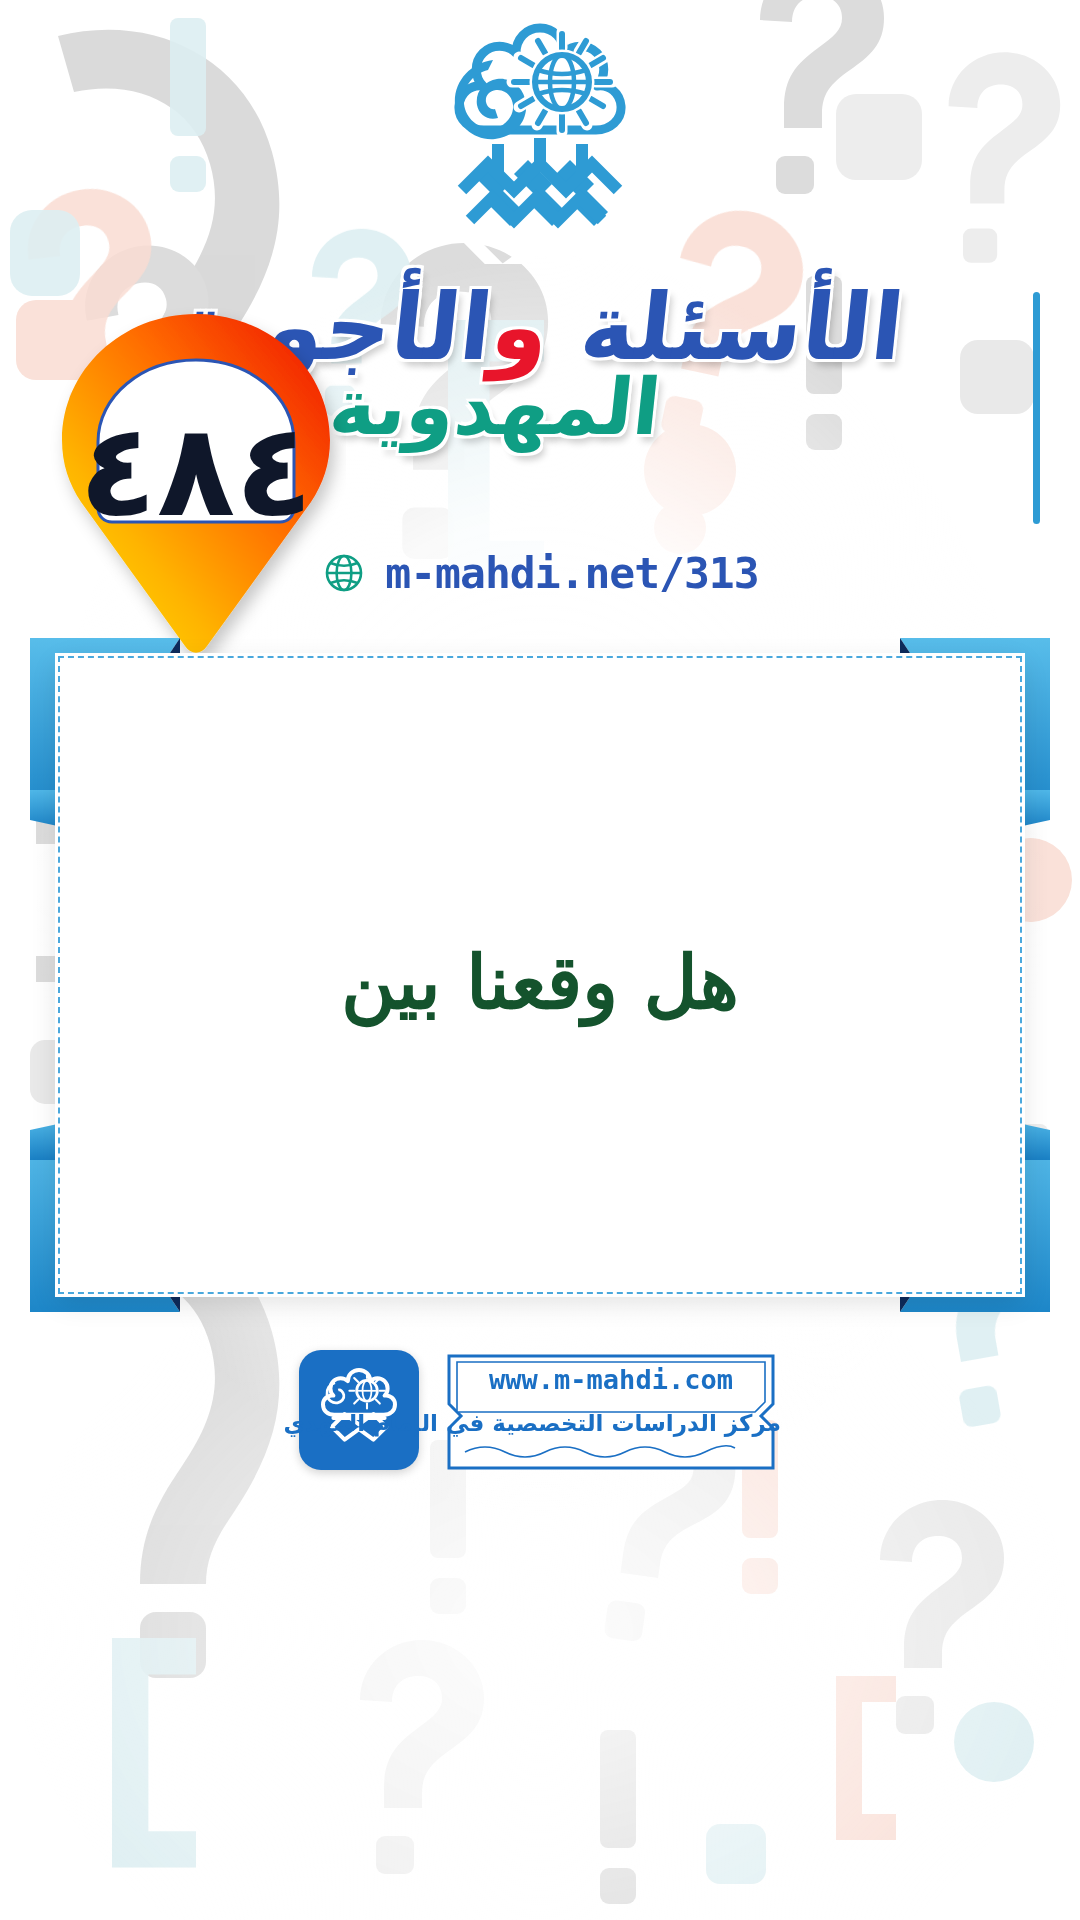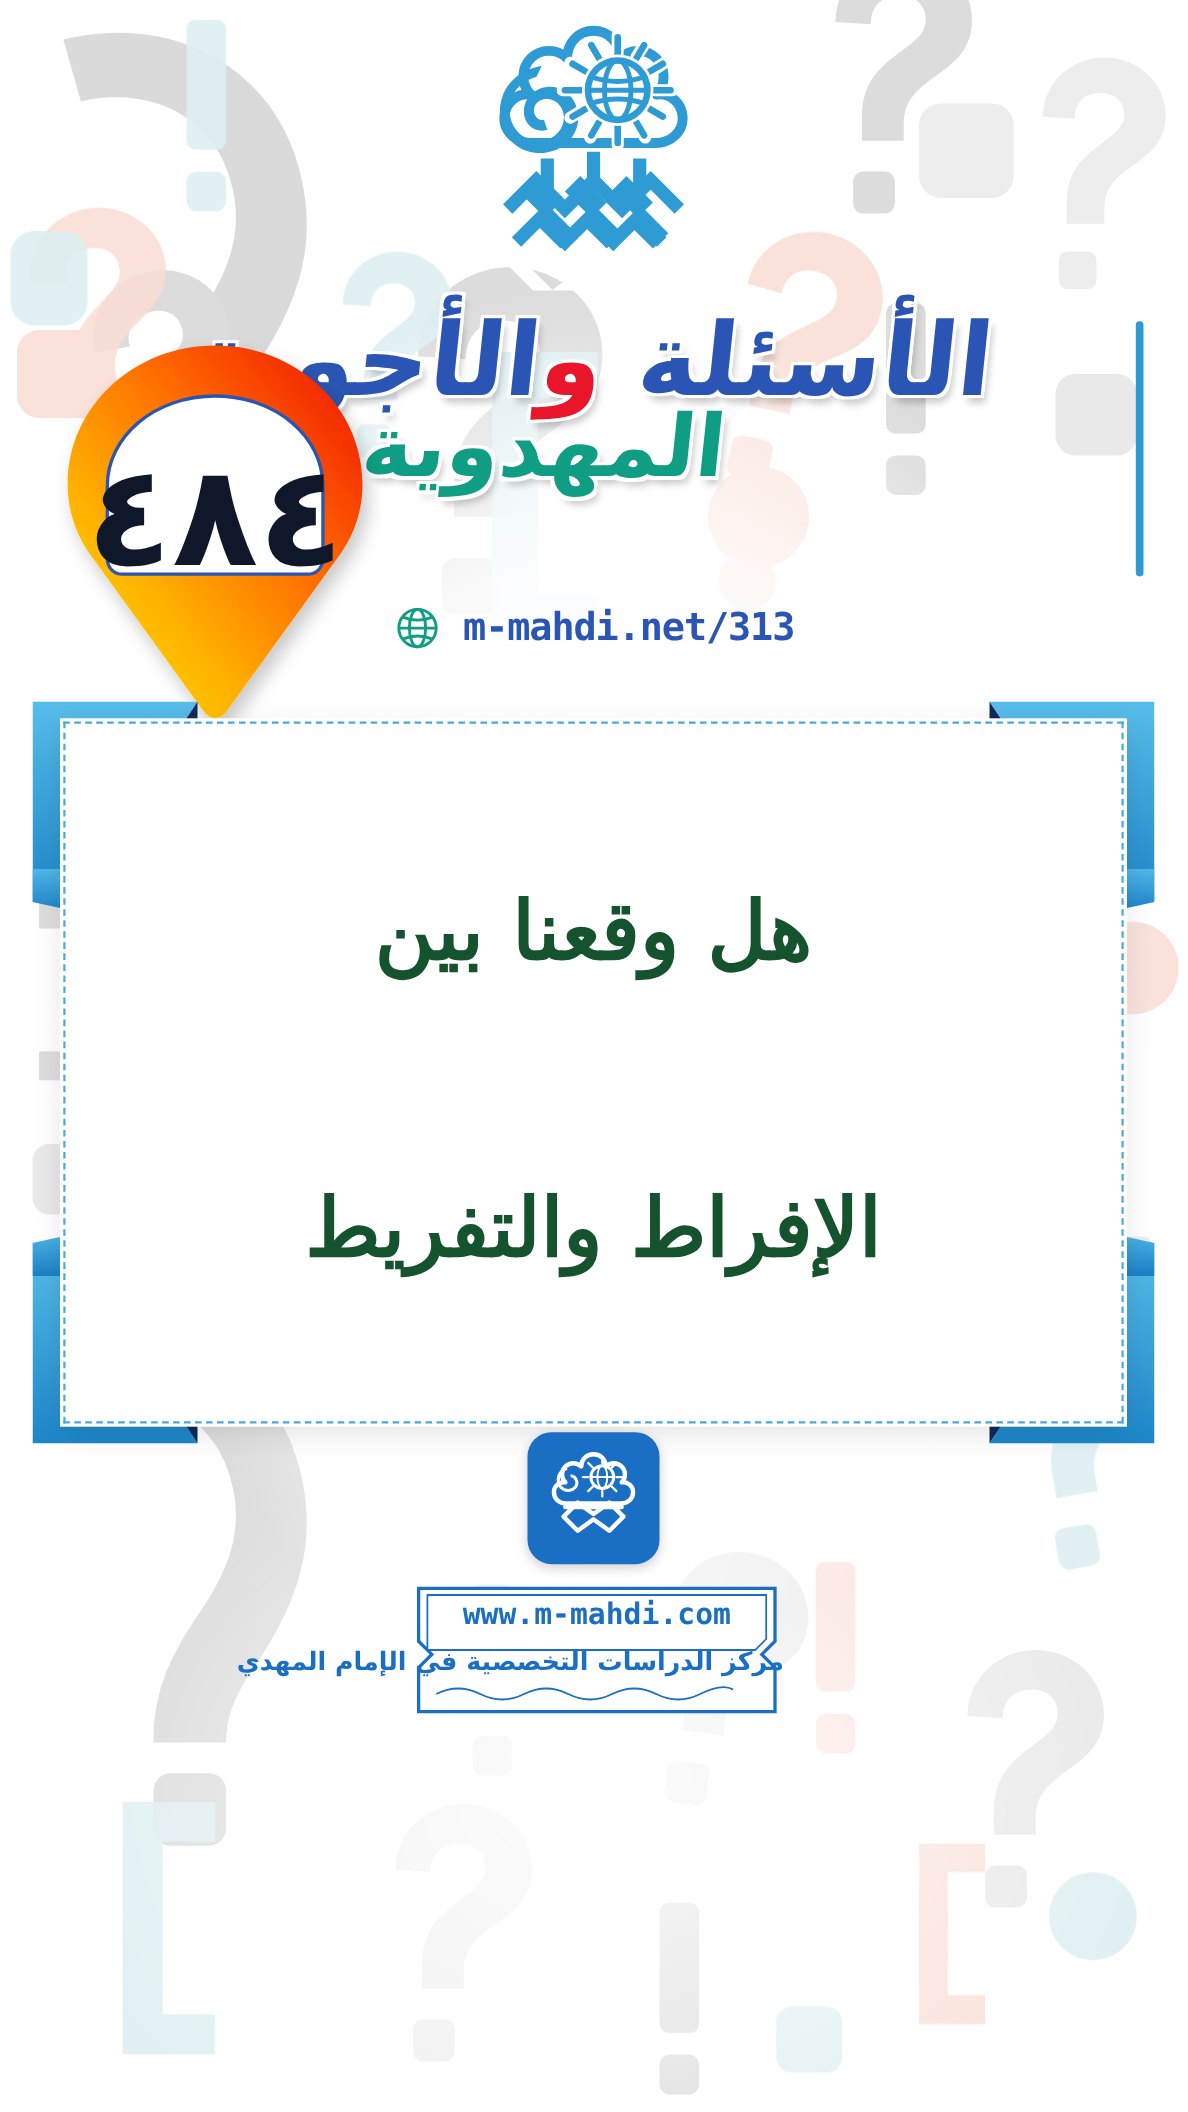--- a/index.html
+++ b/index.html
@@ -89,21 +89,21 @@
   }
 
   
   .url-line{
     position:absolute;top:548px;left:0;right:0;
     display:flex;align-items:center;justify-content:center;gap:18px;
     direction:ltr;
   }
   .url-text{
     font-family:"DejaVu Sans Mono","Liberation Mono",monospace;
-    font-size:35px;font-weight:bold;color:#2b55b4;letter-spacing:-1px;
+    font-size:43px;font-weight:bold;color:#2b55b4;letter-spacing:-1px;
   }
 
   
   .card{
     position:absolute;left:30px;top:630px;
     width:1020px;height:690px;
   }
   .card-inner{
     position:absolute;left:28px;top:26px;right:28px;bottom:26px;
     background:#ffffff;
@@ -116,23 +116,22 @@
     direction:rtl;text-align:center;
     font-family:"DejaVu Serif","Liberation Serif",serif;
     font-weight:bold;font-size:74px;line-height:1.12;
     color:#14532d;
   }
   .q-line{display:block;white-space:nowrap;}
 
   
   .footer{
     position:absolute;left:0;right:0;top:1350px;height:170px;
-    display:flex;align-items:center;justify-content:center;gap:16px;
+    display:flex;align-items:flex-start;justify-content:center;gap:16px;
     direction:ltr;
-    flex-direction:column;
   }
   .footer-badge{
     width:120px;height:120px;border-radius:22px;background:#1a6fc4;
     display:flex;align-items:center;justify-content:center;
     box-shadow:0 3px 10px rgba(0,0,0,.18);
     flex:0 0 auto;
   }
   .footer-banner{
     position:relative;width:340px;height:130px;margin-left:6px;flex:0 0 auto;
   }
@@ -387,21 +386,20 @@
       <path d="M902 634 L870 682 L870 634 Z" fill="#0d2b5c"></path>
       <path d="M1020 530 L974 530 L974 490 L1020 500 Z" fill="url(#ribH)"></path>
 
       <rect x="150" y="28" width="720" height="10" fill="#2e9bd4"></rect>
       <rect x="150" y="652" width="720" height="10" fill="#2e9bd4"></rect>
     </svg>
 
     <div class="card-inner">
       <div class="q-text">
         <span class="q-line">هل وقعنا بين</span>
-        <span class="q-line">الإفراط والتفريط</span>
       </div>
     </div>
   </div>
 
   <div class="footer">
     <div class="footer-badge">
       <svg width="96" height="96" viewBox="0 0 120 120" xmlns="http://www.w3.org/2000/svg">
         <g fill="none" stroke="#ffffff" stroke-width="5" stroke-linejoin="round" stroke-linecap="round">
           <path d="M60 10 c8 0 14 6 14 14 c5 -5 13 -5 18 0 c5 5 5 13 0 18
                    c7 -1 13 4 13 11 c0 8 -6 13 -14 13 l-62 0 c-8 0 -14 -5 -14 -13

